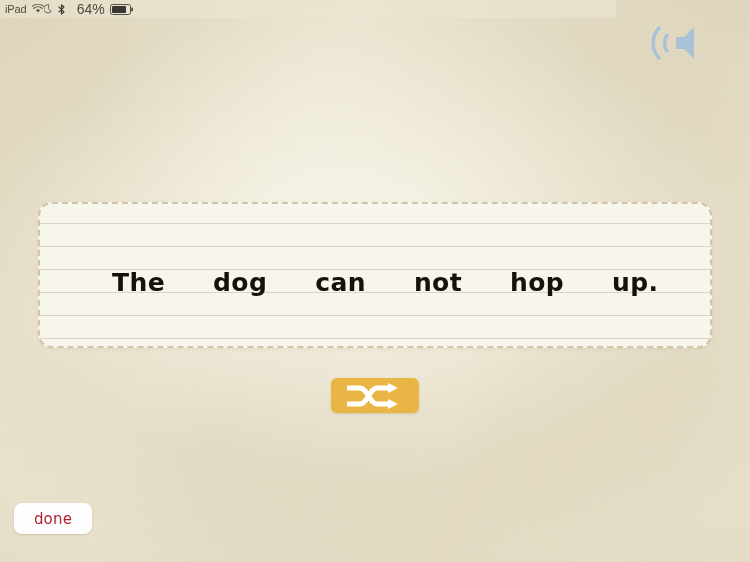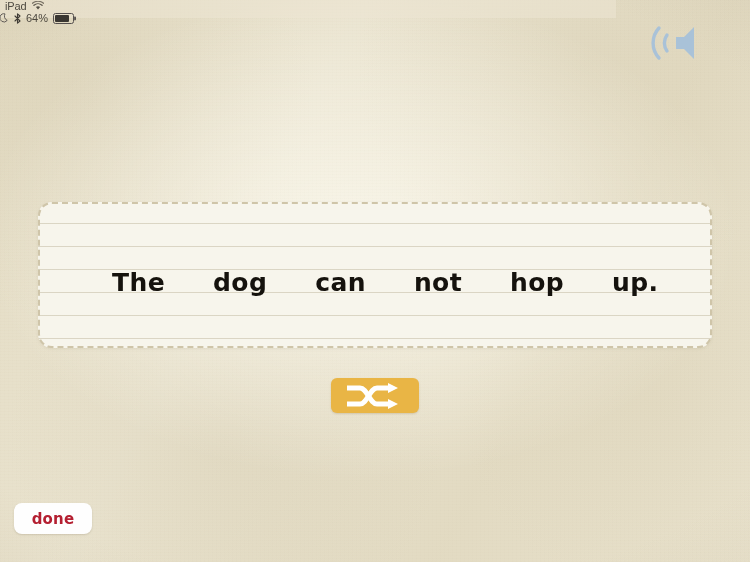--- a/index.html
+++ b/index.html
@@ -43,25 +43,25 @@
     pointer-events: none;
   }
 
   
   #statusbar {
     position: absolute;
     top: 0; left: 0;
     width: 616px;
     height: 18px;
     display: flex;
+    align-items: center;
     font-size: 11px;
     color: #555046;
     background: rgba(236,230,212,0.55);
     z-index: 40;
-    flex-direction: column;
   }
   #sb-left {
     display: flex;
     align-items: center;
     gap: 5px;
     padding-left: 5px;
     flex: 0 0 auto;
   }
   #sb-left .label { font-size: 11px; letter-spacing: -0.1px; color: #4e4a41; }
   #sb-center {
@@ -72,21 +72,21 @@
     letter-spacing: 0.1px;
   }
   #sb-right {
     display: flex;
     align-items: center;
     gap: 5px;
     padding-right: 6px;
     flex: 0 0 auto;
     color: #4e4a41;
   }
-  #sb-right .battery-pct { font-size: 11px; }
+  #sb-right .battery-pct { font-size: 14px; margin-left: 7px; }
 
   .wifi-icon svg, .bt-icon svg, .moon-icon svg, .battery-icon svg { display: block; }
 
   
   #speaker-btn {
     position: absolute;
     top: 20px;
     left: 636px;
     width: 68px;
     height: 46px;
@@ -166,21 +166,21 @@
     border-radius: 8px;
     display: flex;
     align-items: center;
     justify-content: center;
     cursor: pointer;
     box-shadow: 0 1px 2px rgba(120,106,76,0.22);
   }
   #done-label {
     font-family: "DejaVu Sans", "Liberation Sans", sans-serif;
     font-size: 15px;
-    font-weight: bold;
+    font-weight: normal;
     color: #b41f31;
     letter-spacing: 0.2px;
   }
 </style>
 </head>
 <body>
 
 <div id="app">
   <div id="grain"></div>
 

